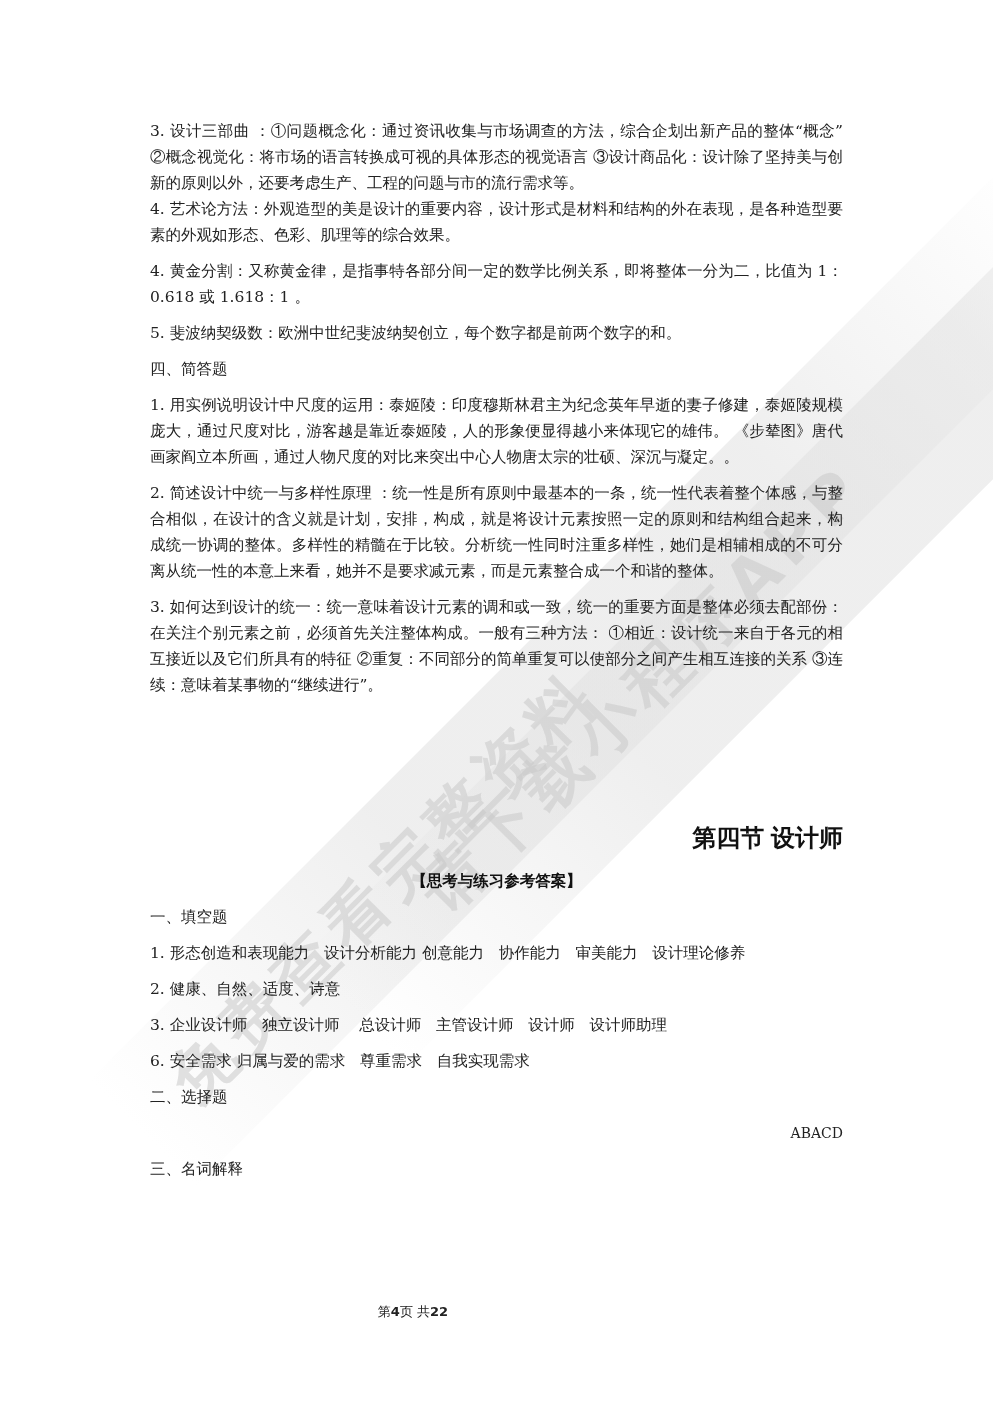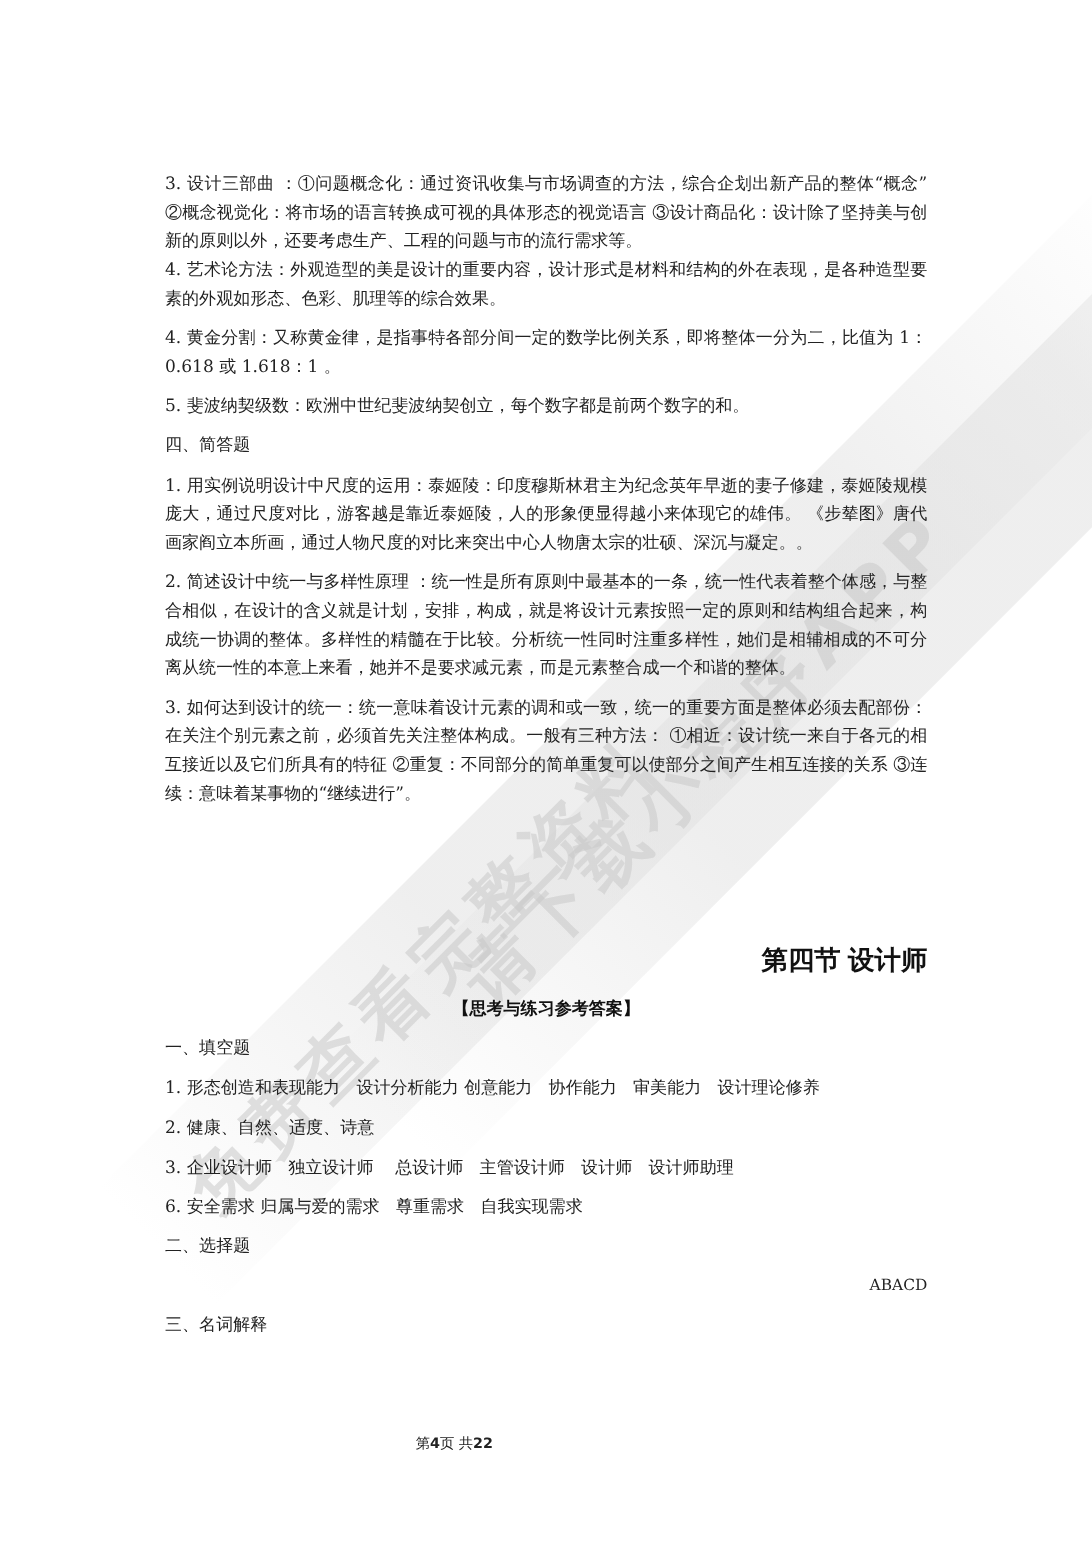--- a/index.html
+++ b/index.html
@@ -6,21 +6,21 @@
   body { width: 993px; height: 1404px; position: relative; overflow: hidden;
          font-family: "DejaVu Serif", "Liberation Serif", serif; color: #222; }
   .watermark { position: absolute; left: 0; top: 0; width: 993px; height: 1404px;
                pointer-events: none; overflow: hidden; }
   .wm-band { position: absolute; width: 1300px; height: 150px;
              background: linear-gradient(90deg, rgba(230,230,230,0.0), rgba(225,225,225,0.55) 30%, rgba(225,225,225,0.55) 70%, rgba(230,230,230,0));
              transform-origin: left top; transform: rotate(-45deg); }
   .wm-text { position: absolute; font-family: "DejaVu Sans", sans-serif; font-weight: bold;
              color: rgba(200,200,200,0.55); font-size: 64px; letter-spacing: 8px;
              transform-origin: left top; transform: rotate(-45deg); white-space: nowrap; }
-  .page { position: absolute; left: 150px; top: 118px; width: 693px; margin-top: 36px; }
+  .page { position: absolute; left: 150px; top: 118px; width: 693px; }
   .p { font-size: 15.5px; line-height: 26px; margin: 0 0 10px 0; text-align: justify; }
   .p.tight { margin-bottom: 0; }
   .heading { font-size: 15.5px; line-height: 26px; margin: 0 0 10px 0; font-family: Liberation Serif, serif; }
   .gap-big { height: 112px; }
   .section-title { text-align: right; font-family: Liberation Sans, sans-serif; font-weight: bold;
                    font-size: 24px; line-height: 36px; margin: 0 0 12px 0; color: #111; }
   .sub-title { text-align: center; font-family: "DejaVu Sans", sans-serif; font-weight: bold;
                font-size: 15.5px; line-height: 26px; margin: 0 0 10px 0; color: #111; }
   .line { font-size: 15.5px; line-height: 26px; margin: 0 0 10px 0; white-space: pre; }
   .footer { position: absolute; left: 0; width: 826px; top: 1303px; text-align: center;

